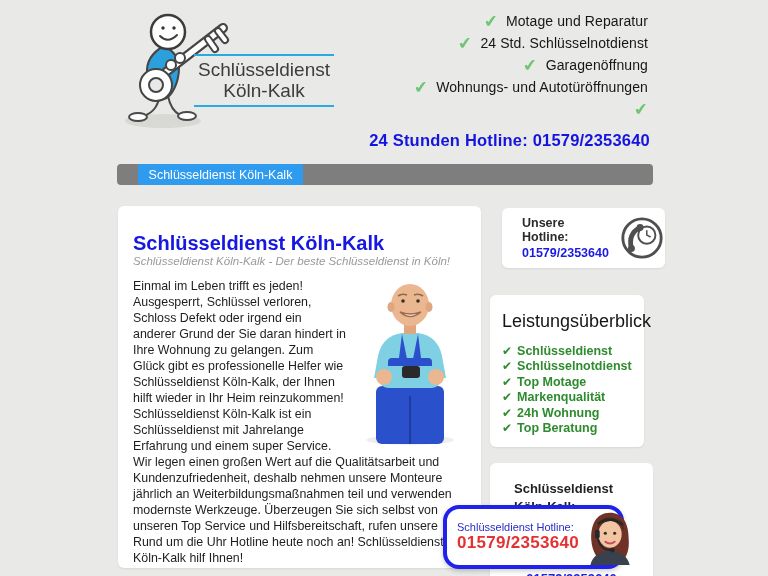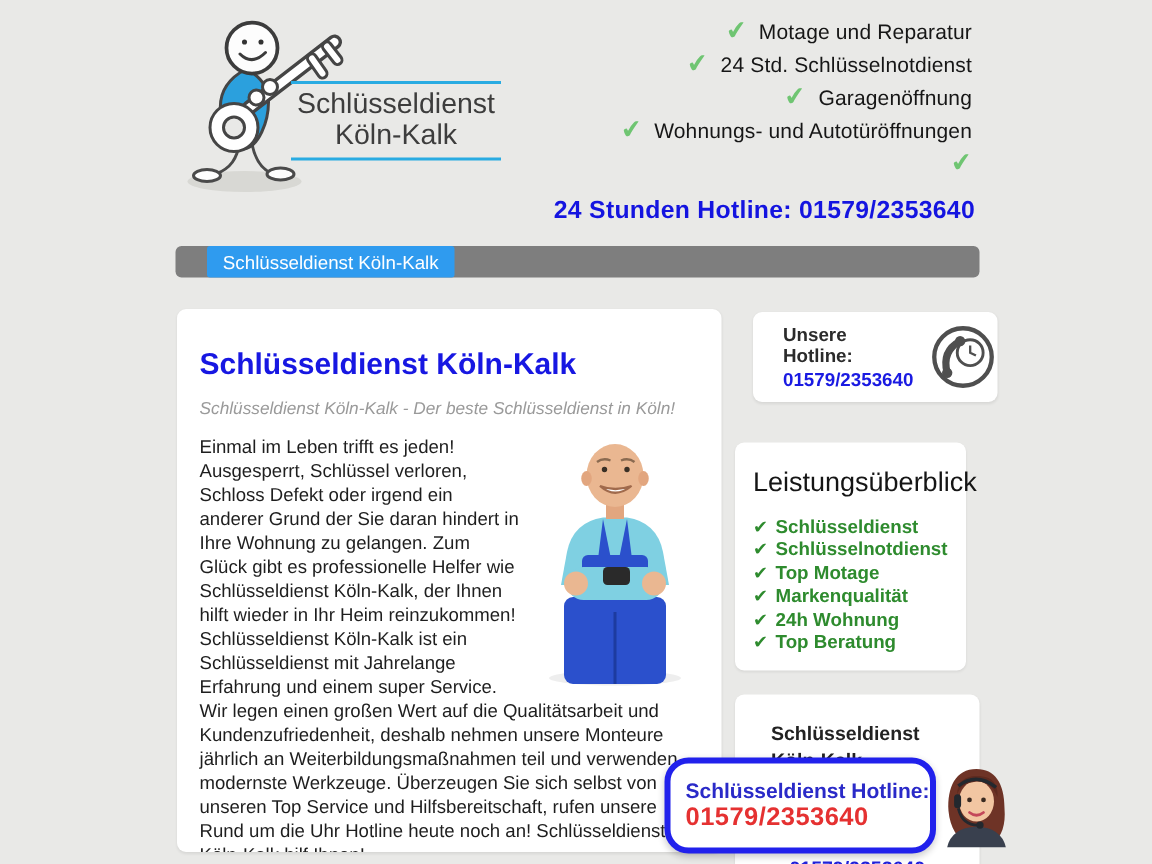--- a/index.html
+++ b/index.html
@@ -33,21 +33,21 @@
   .navbar{left:117px;top:164px;width:536px;height:21px;background:#7e7e7e;border-radius:4px;}
   .nav-active{
     position:absolute;left:21px;top:0;width:165px;height:21px;background:#2f9bef;
     color:#fff;font-size:12.5px;display:flex;align-items:center;justify-content:center;
     cursor:pointer;border-radius:2px;
   }
   
   .card{background:#fff;border-radius:6px;box-shadow:0 1px 2px rgba(0,0,0,.08);box-sizing:border-box;}
   .main-card{left:118px;top:206px;width:363px;height:362px;padding:12px 15px;overflow:hidden;}
   .main-title{margin:14px 0 0 0;color:#1717e2;font-size:20px;font-weight:700;}
-  .main-sub{margin-top:12px;color:#9a9a9a;font-size:11.5px;font-style:italic;}
+  .main-sub{color:#9a9a9a;font-size:11.5px;font-style:italic;}
   .article{margin-top:11px;color:#1e1e1e;font-size:12.4px;line-height:16px;}
   .tech-photo{float:right;width:112px;height:168px;margin:0 0 4px 8px;}
   
   .side1{left:490px;top:208px;width:163px;height:60px;display:flex;align-items:center;padding-left:20px;gap:9px;margin-left:12px;}
   .side1-label{color:#2b2b2b;font-size:12.5px;font-weight:700;}
   .side1-number{color:#1a1ae2;font-size:12.5px;font-weight:700;margin-top:2px;cursor:pointer;}
   .phone-icon{width:46px;height:46px;flex:0 0 auto;}
   .side2{left:490px;top:295px;width:154px;height:152px;padding:16px 0 0 12px;}
   .side2-title{color:#151515;font-size:18px;white-space:nowrap;}
   .side2-list{margin-top:11px;}
@@ -57,21 +57,21 @@
   .side3{left:490px;top:463px;width:163px;height:200px;padding:17px 18px 0 24px;}
   .side3-title{color:#222;font-size:13px;font-weight:700;line-height:18px;}
   .side3-phone{position:absolute;left:0;top:108px;width:100%;text-align:center;color:#2222dd;font-size:13px;font-weight:700;cursor:pointer;}
   
   .float-box{
     left:443px;top:505px;width:181px;height:64px;background:#fff;
     border:4px solid #2121ec;border-radius:16px;box-sizing:border-box;
     display:flex;align-items:center;padding:2px 2px 2px 10px;gap:2px;
     box-shadow:0 2px 5px rgba(0,0,0,.2);cursor:pointer;
   }
-  .float-label{color:#2a2ac8;font-size:14px;font-weight:700;white-space:nowrap;}
+  .float-label{color:#2a2ac8;font-size:11px;font-weight:400;white-space:nowrap;}
   .float-number{color:#e53131;font-size:17px;font-weight:700;letter-spacing:.3px;}
   .agent-photo{width:58px;height:56px;flex:0 0 auto;}
 </style>
 </head>
 <body>
 
 <div class="abs logo">
   <svg class="logo-fig" viewBox="0 0 117 122">
     <ellipse cx="45" cy="113" rx="38" ry="7" fill="#d8d8d4"></ellipse>
     <path d="M42,86 C40,98 36,104 26,108" fill="none" stroke="#4a4a4a" stroke-width="2"></path>

